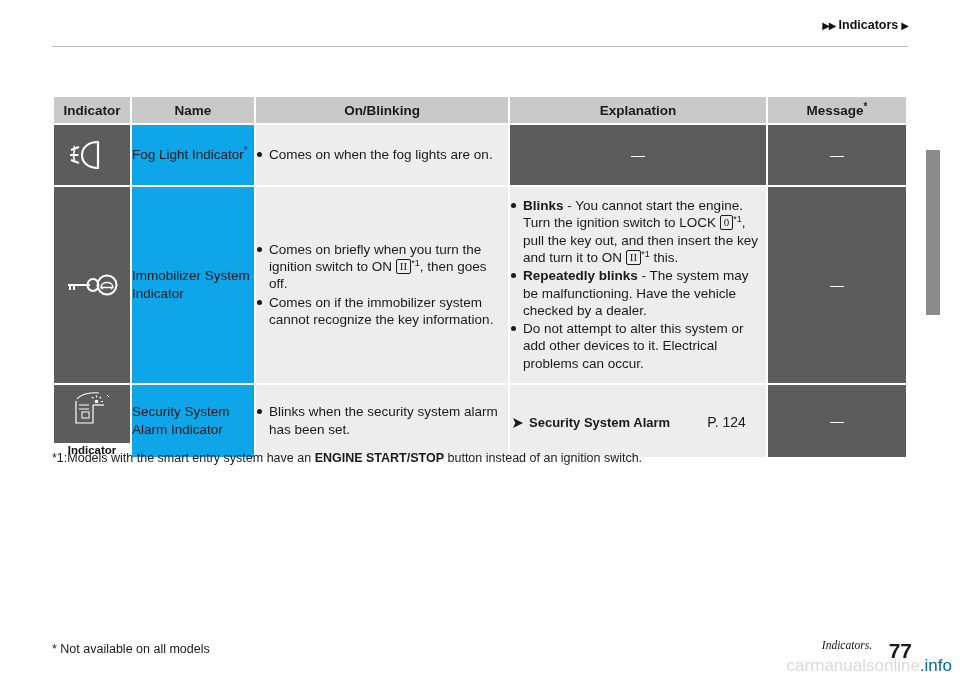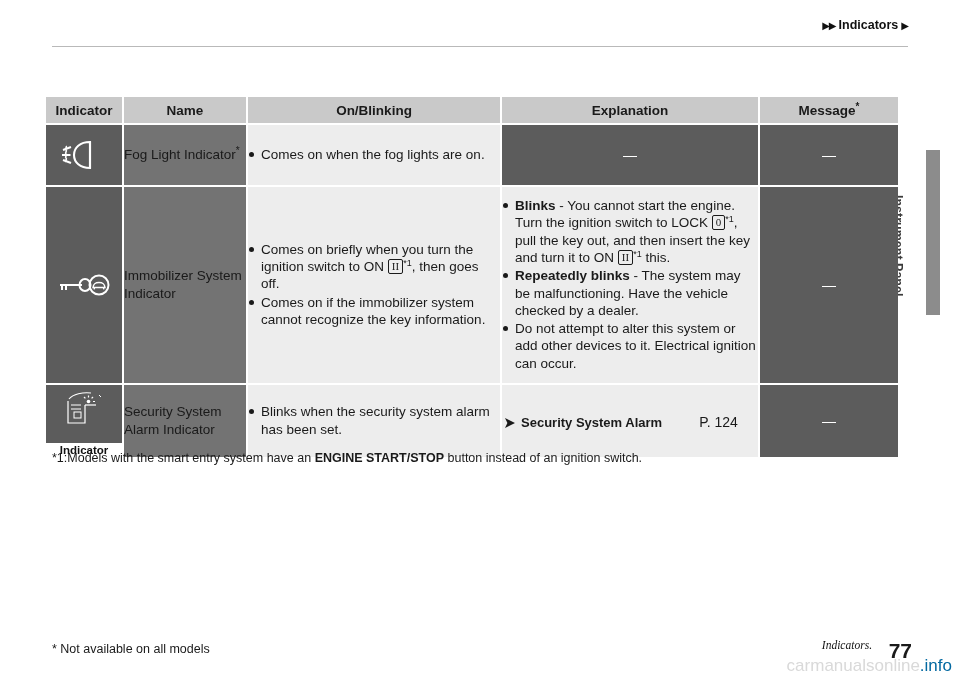--- a/index.html
+++ b/index.html
@@ -64,21 +64,21 @@
     transform-origin: 0 0;
     font-size: 12.5px;
     font-weight: bold;
     color: #3b3b3b;
     white-space: nowrap;
   }
 
   
   .table-wrap {
     position: absolute;
-    left: 44px;
+    left: 52px;
     top: 95px;
     width: 850px;
   }
   table.ind-table {
     border-collapse: separate;
     border-spacing: 2px;
     width: 850px;
     table-layout: fixed;
   }
   table.ind-table th {
@@ -112,21 +112,21 @@
     font-size: 13.5px;
     line-height: 1.28;
   }
   td.cell-dark {
     background: #5c5c5c;
     text-align: center;
     color: #ffffff;
     font-size: 14px;
   }
   td.cell-name {
-    background: #737373;
+    background: #0ea5e9;
     padding: 8px 8px 9px 10px;
     font-size: 13.5px;
     line-height: 1.3;
   }
 
   .bullet-list {
     margin: 0;
     padding: 0;
     list-style: none;
   }
@@ -339,21 +339,21 @@
       <td class="cell-light">
         <ul class="bullet-list">
           <li><span>Comes on briefly when you turn the ignition switch to ON </span><span class="keybox">II</span><span class="sup">*1</span><span>, then goes off.</span></li>
           <li>Comes on if the immobilizer system cannot recognize the key information.</li>
         </ul>
       </td>
       <td class="cell-light">
         <ul class="bullet-list">
           <li><b>Blinks</b><span> - You cannot start the engine. Turn the ignition switch to LOCK </span><span class="keybox">0</span><span class="sup">*1</span><span>, pull the key out, and then insert the key and turn it to ON </span><span class="keybox">II</span><span class="sup">*1</span><span> this.</span></li>
           <li><b>Repeatedly blinks</b><span> - The system may be malfunctioning. Have the vehicle checked by a dealer.</span></li>
-          <li>Do not attempt to alter this system or add other devices to it. Electrical ignition can occur.</li>
+          <li>Do not attempt to alter this system or add other devices to it. Electrical problems can occur.</li>
         </ul>
       </td>
       <td class="cell-dark">—</td>
     </tr>
 
     <tr style="height:66px">
       <td class="cell-icon" style="position:relative;padding-bottom:0">
         <div class="sec-cell">
           <div class="icon-cell-inner" style="padding-bottom:12px">
             <svg width="58" height="46" viewBox="0 0 58 46" aria-hidden="true">

